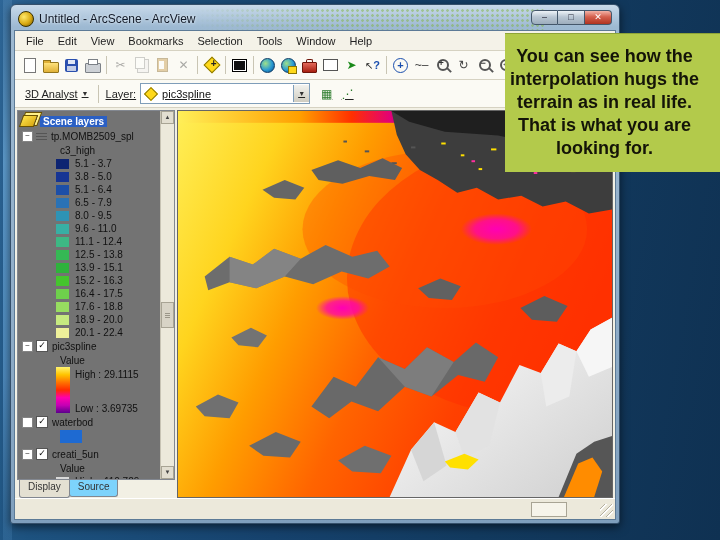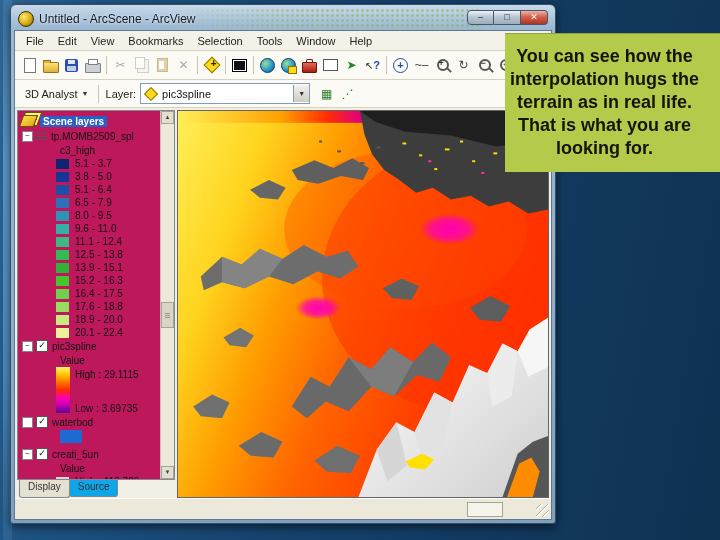--- a/index.html
+++ b/index.html
@@ -3,21 +3,21 @@
 <meta charset="utf-8">
 <style>
   html,body{margin:0;padding:0;}
   body{width:720px;height:540px;font-family:"Liberation Sans",sans-serif;overflow:hidden;}
   .slide{position:relative;width:720px;height:540px;overflow:hidden;
     background:linear-gradient(100deg,#2e6697 0%,#1d527f 15%,#16426d 45%,#123a5f 70%,#0f3152 100%);}
   .slide::before{content:"";position:absolute;left:3px;top:0;width:9px;height:100%;
     background:linear-gradient(180deg,rgba(150,200,240,.15),rgba(120,185,235,.65) 30%,rgba(110,175,230,.55) 70%,rgba(90,150,200,.2));}
 
   
-  .app-window{position:absolute;left:10px;top:4px;width:546px;height:520px;
+  .app-window{position:absolute;left:10px;top:4px;width:610px;height:520px;
     border-radius:6px 6px 3px 3px;border:1px solid #35506b;
     background:linear-gradient(180deg,#c8daea,#9db9d2 22px,#8fadc8 60%,#7f9fbd);
     box-shadow:0 3px 10px rgba(0,0,0,.55);box-sizing:border-box;padding:3px;}
   .titlebar{position:relative;height:22px;display:flex;align-items:center;padding:0 4px;overflow:hidden;}
   .titlebar::after{content:"";position:absolute;left:30%;top:0;right:70px;bottom:0;
     background-image:radial-gradient(rgba(130,180,70,.9) 1px,transparent 1.6px);
     background-size:5px 5px;opacity:.55;
     -webkit-mask-image:linear-gradient(90deg,transparent,black 40%);
     mask-image:linear-gradient(90deg,transparent,black 40%);}
   .app-icon{width:14px;height:14px;border-radius:50%;margin-right:5px;flex:0 0 auto;
@@ -33,21 +33,21 @@
 
   .win-body{height:calc(100% - 22px);background:#f2f0e4;border:1px solid #5c7a96;box-sizing:border-box;
     display:flex;flex-direction:column;}
 
   .menubar{height:19px;display:flex;align-items:center;background:#f4f2e8;border-bottom:1px solid #d6d2c2;
     font-size:11px;color:#222;padding-left:4px;}
   .menu-item{padding:2px 7px;}
 
   .toolbar{display:flex;align-items:center;background:#fbfaf4;border-bottom:1px solid #d6d2c2;padding:1px 4px;}
   .toolbar.t1{height:26px;}
-  .toolbar.t2{height:25px;font-size:11px;color:#222;}
+  .toolbar.t2{height:25px;font-size:11px;color:#222;text-decoration:underline;}
   .tbtn{width:21px;height:21px;display:flex;align-items:center;justify-content:center;position:relative;flex:0 0 auto;}
   .sep{width:1px;height:18px;background:#c9c5b4;margin:0 3px;flex:0 0 auto;}
   .g{font-size:12px;line-height:1;color:#444;}
   .dim{opacity:.45;}
 
   .ic{position:relative;display:inline-block;}
   .ic-new{width:10px;height:13px;background:#fff;border:1px solid #777;}
   .ic-open{width:14px;height:9px;background:linear-gradient(#ffe27a,#e0b138);border:1px solid #93751c;margin-top:4px;border-radius:1px;}
   .ic-open::before{content:"";position:absolute;top:-3px;left:-1px;width:6px;height:2px;background:#e0b138;border:1px solid #93751c;border-bottom:none;}
   .ic-save{width:13px;height:13px;background:#2a4fae;border-radius:2px;}
@@ -78,21 +78,21 @@
   .combo{display:flex;align-items:center;height:19px;width:168px;background:#fff;border:1px solid #7f9db9;margin-left:4px;}
   .combo .diamond{width:8px;height:8px;background:#ffd819;border:1px solid #8a7500;transform:rotate(45deg);margin:0 6px 0 5px;flex:0 0 auto;}
   .combo .val{flex:1;font-size:11px;color:#111;}
   .combo .drop{width:15px;height:17px;background:linear-gradient(#f2f2ee,#cfccc0);border-left:1px solid #7f9db9;
     font-size:7px;line-height:17px;text-align:center;color:#333;}
   .arr{font-size:7px;color:#333;}
 
   
   .client{flex:1;display:flex;min-height:0;}
   .toc-wrap{width:160px;flex:0 0 auto;display:flex;flex-direction:column;padding:2px 0 0 2px;box-sizing:border-box;}
-  .toc-panel{flex:1;background:#be185d;border:1px solid #828790;position:relative;overflow:hidden;
+  .toc-panel{flex:1;background:#737373;border:1px solid #828790;position:relative;overflow:hidden;
     font-size:10px;color:#111;}
   .tree{padding:2px 0 0 2px;}
   .trow{display:flex;align-items:center;height:14px;white-space:nowrap;}
   .trow.root{height:16px;}
   .layers-ico{width:13px;height:10px;margin:0 4px 0 1px;background:linear-gradient(135deg,#ffe24a,#d8a912);
     border:1px solid #6b5200;transform:skewX(-20deg);box-shadow:2px -2px 0 -0px #fff28a,2px -2px 0 1px #6b5200;}
   .sel-label{background:#2a5fc4;color:#fff;padding:0 3px;font-weight:bold;}
   .exp{width:9px;height:9px;border:1px solid #848484;background:#fff;font-size:8px;line-height:7px;text-align:center;color:#333;margin:0 3px 0 2px;flex:0 0 auto;}
   .chk{width:10px;height:10px;border:1px solid #555;background:#fff;font-size:9px;line-height:9px;text-align:center;color:#111;margin-right:4px;flex:0 0 auto;}
   .sym3d{width:11px;height:7px;margin-right:4px;background:repeating-linear-gradient(#555 0 1px,transparent 1px 3px);flex:0 0 auto;}
@@ -108,21 +108,21 @@
     font-size:6px;text-align:center;line-height:11px;color:#444;}
   .sbtn.up{top:0;}
   .sbtn.down{bottom:0;}
   .sthumb{position:absolute;left:0;top:52%;width:13px;height:26px;background:#d8d4c6;border:1px solid #a8a494;box-sizing:border-box;}
   .sthumb::before{content:"";position:absolute;left:3px;top:10px;right:3px;height:5px;
     background:repeating-linear-gradient(#9a9688 0 1px,transparent 1px 2px);}
 
   .toc-tabs{height:18px;display:flex;padding-left:2px;}
   .tab{font-size:10px;color:#333;border:1px solid #828790;border-top:none;padding:1px 8px 2px 8px;
     background:#e4e0d2;border-radius:0 0 3px 3px;}
-  .tab.active{background:#0ea5e9;font-weight:normal;height:13px;z-index:2;margin-left:-1px;}
+  .tab.active{background:#7dd3fc;font-weight:normal;height:13px;z-index:2;margin-left:-1px;}
 
   .viewport{flex:1;position:relative;margin:2px 2px 0 2px;border:1px solid #666;overflow:hidden;background:#000;}
   .viewport svg{position:absolute;inset:0;width:100%;height:100%;}
 
   .statusbar{height:20px;background:#ece9db;border-top:1px solid #fff;position:relative;flex:0 0 auto;}
   .status-box{position:absolute;right:48px;top:3px;width:34px;height:13px;background:#f6f4ea;border:1px solid #a8a494;}
   .grip{position:absolute;right:2px;bottom:2px;width:13px;height:13px;
     background:repeating-linear-gradient(135deg,transparent 0 3px,#b5b19f 3px 4px,#fff 4px 5px);}
 
   

